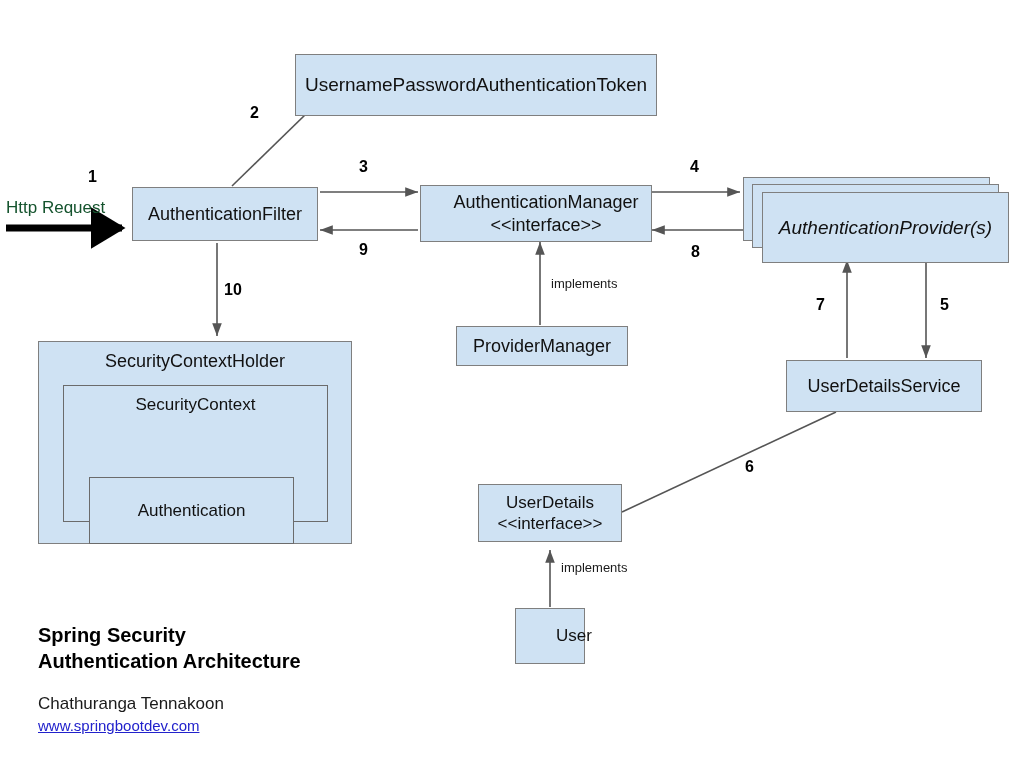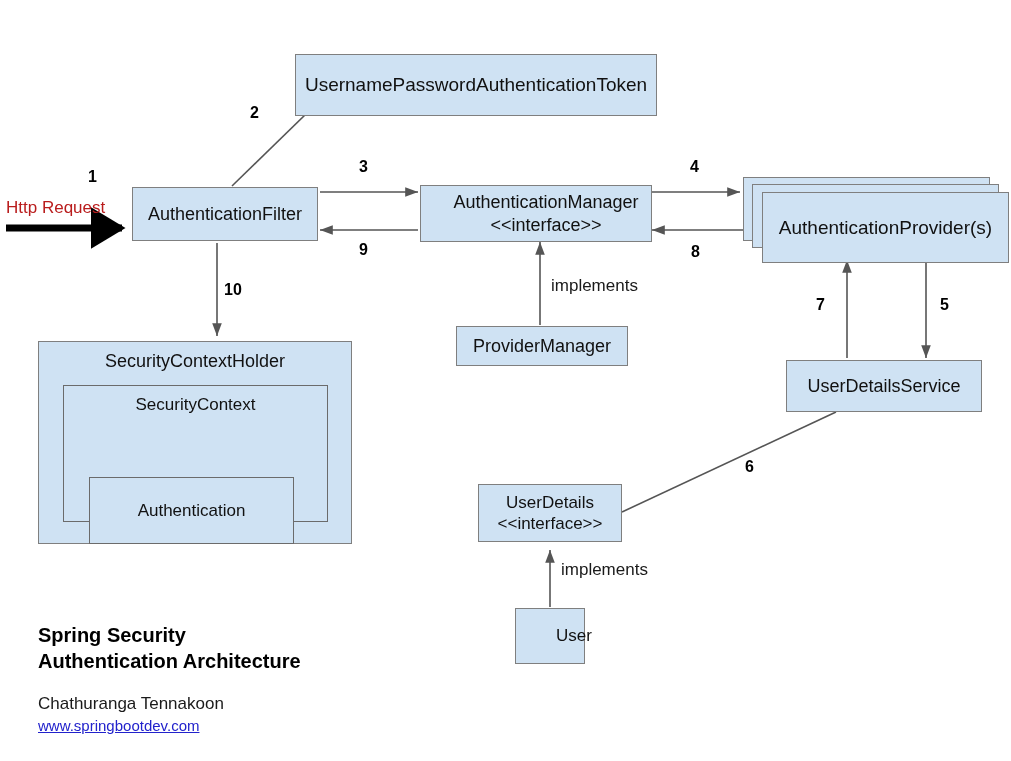--- a/index.html
+++ b/index.html
@@ -52,30 +52,30 @@
   .edge-label {
     position: absolute;
     font-size: 16px;
     font-weight: bold;
     color: #000000;
     z-index: 4;
     white-space: nowrap;
   }
   .plain-label {
     position: absolute;
-    font-size: 17px;
+    font-size: 13px;
     font-weight: normal;
     color: #1a1a1a;
     z-index: 4;
     white-space: nowrap;
   }
   .req-label {
     position: absolute;
     font-size: 17px;
-    color: #b91c1c;
+    color: #14532d;
     z-index: 4;
     white-space: nowrap;
   }
   .caption-title {
     position: absolute;
     font-size: 20px;
     font-weight: bold;
     color: #000000;
     line-height: 1.3;
     z-index: 4;
@@ -145,21 +145,21 @@
     <span>AuthenticationFilter</span>
   </div>
 
   <div class="node" style="left:420px; top:185px; width:232px; height:57px; flex-direction:column; font-size:18px;padding-left:20px;">
     <span>AuthenticationManager</span>
     <span>&lt;&lt;interface&gt;&gt;</span>
   </div>
 
   <div class="stack-shadow" style="left:743px; top:177px; width:247px; height:64px;"></div>
   <div class="stack-shadow" style="left:752px; top:184px; width:247px; height:64px;"></div>
-  <div class="node" style="left:762px; top:192px; width:247px; height:71px; font-size:19px;">
+  <div class="node" style="left:762px; top:192px; width:247px; height:71px; font-size:19px;font-style:italic;">
     <span>AuthenticationProvider(s)</span>
   </div>
 
   <div class="node" style="left:456px; top:326px; width:172px; height:40px; font-size:18px;">
     <span>ProviderManager</span>
   </div>
 
   <div class="node" style="left:786px; top:360px; width:196px; height:52px; font-size:18px;">
     <span>UserDetailsService</span>
   </div>

